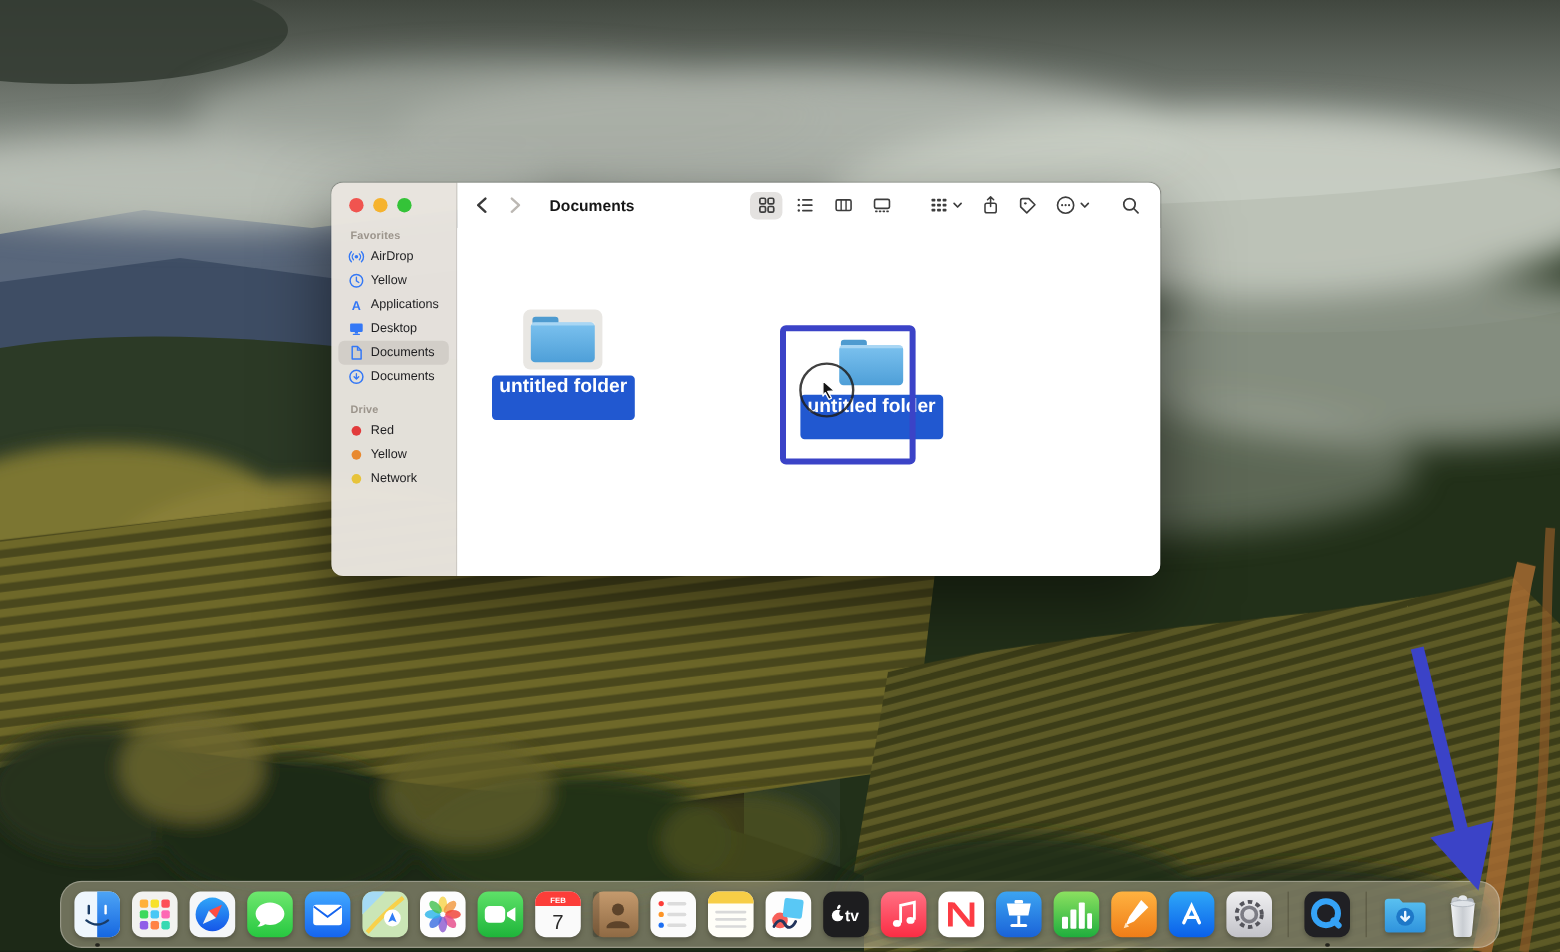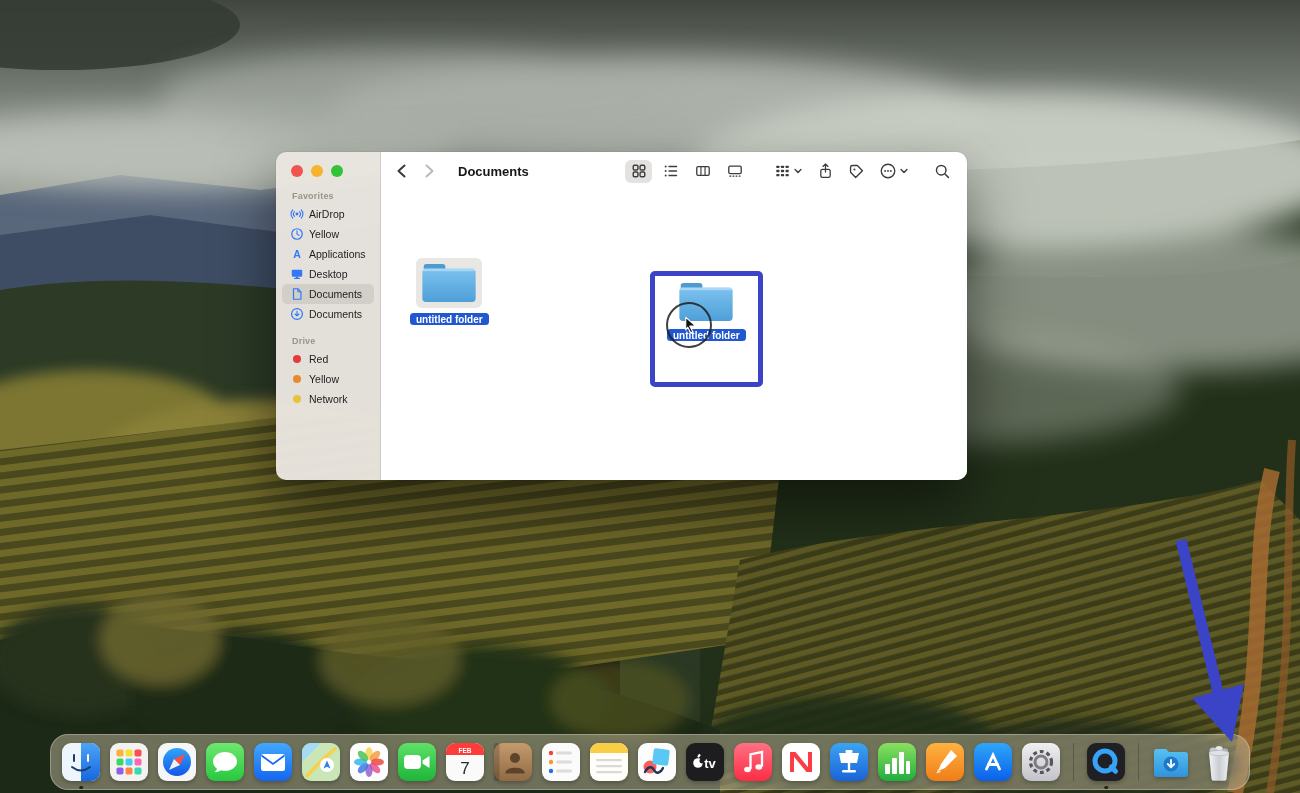--- a/index.html
+++ b/index.html
@@ -30,21 +30,21 @@
   .tb-viewbtn{width:27px;height:23px;display:flex;align-items:center;justify-content:center;border-radius:6px;}
   .tb-viewbtn.active{background:#e4e2e0;}
   .tb-actions{display:flex;align-items:center;gap:14px;margin-left:26px;}
   .tb-group{display:flex;align-items:center;gap:2px;}
   .tb-search{margin-left:25px;}
   .content{position:relative;flex:1;background:#fff;}
   .folder-card{position:absolute;display:flex;flex-direction:column;align-items:center;}
   .folder-iconwrap{display:flex;align-items:center;justify-content:center;}
   .folder-iconwrap.selbg{background:#e9e7e3;border-radius:6px;padding:3px 5px;}
   .folder-svg{width:56px;height:44px;display:block;}
-  .folder-label{margin-top:5px;background:#2158d0;color:#fff;font-size:10px;font-weight:700;padding:1px 6px 0;border-radius:3.5px;white-space:nowrap;}
+  .folder-label{margin-top:5px;background:#2158d0;color:#fff;font-size:16px;font-weight:700;padding:1px 6px 18px;border-radius:3.5px;white-space:nowrap;}
 
   
   .annot{position:absolute;pointer-events:none;}
   #annot-rect{left:650px;top:271px;width:103px;height:106px;border:5px solid #3b43c7;border-radius:5px;z-index:40;}
   #annot-circle{left:666px;top:302px;width:42px;height:42px;border:2.5px solid rgba(30,30,30,.85);border-radius:50%;z-index:41;}
   #cursor{left:681px;top:315px;width:19px;height:19px;z-index:42;}
   #annot-arrow{left:0;top:0;width:1300px;height:793px;z-index:50;}
 
   
   .dock{position:absolute;left:50%;bottom:3px;transform:translateX(-50%);height:54px;display:flex;align-items:center;gap:8px;padding:0 10px;background:rgba(186,178,152,.52);border:1px solid rgba(255,255,255,.28);border-radius:18px;z-index:30;}

